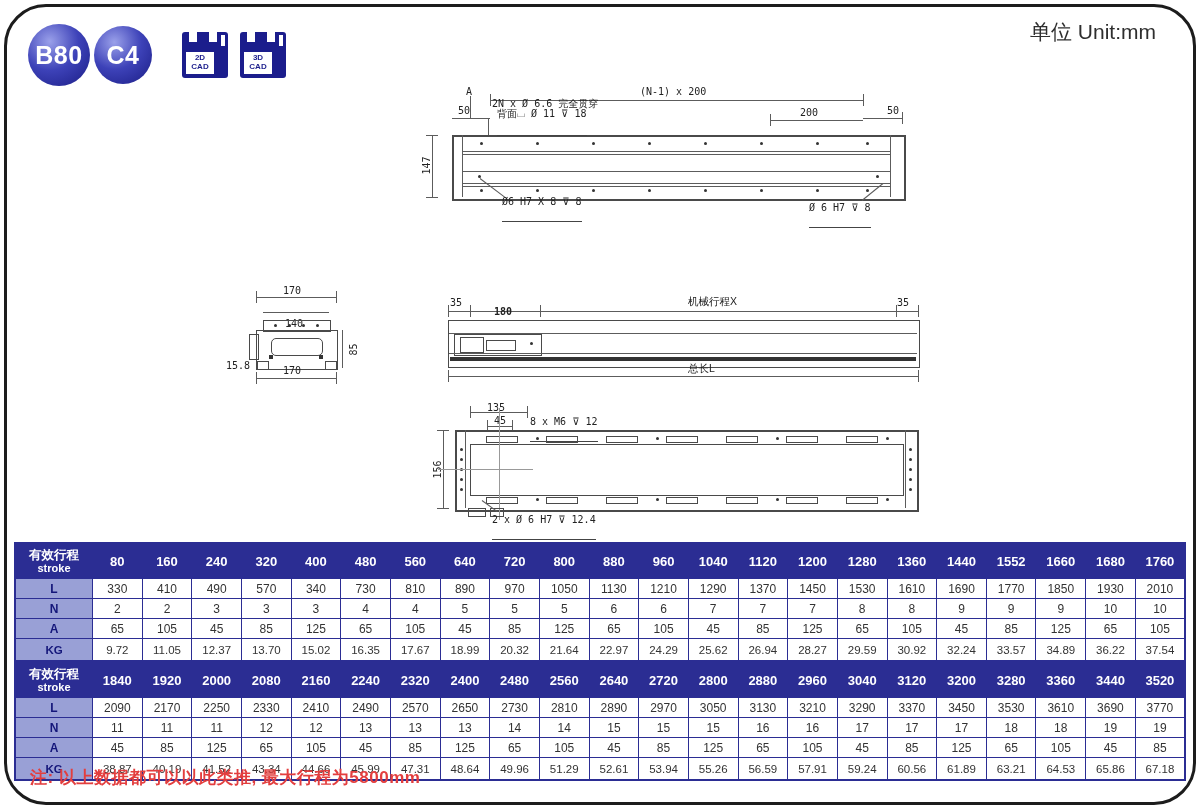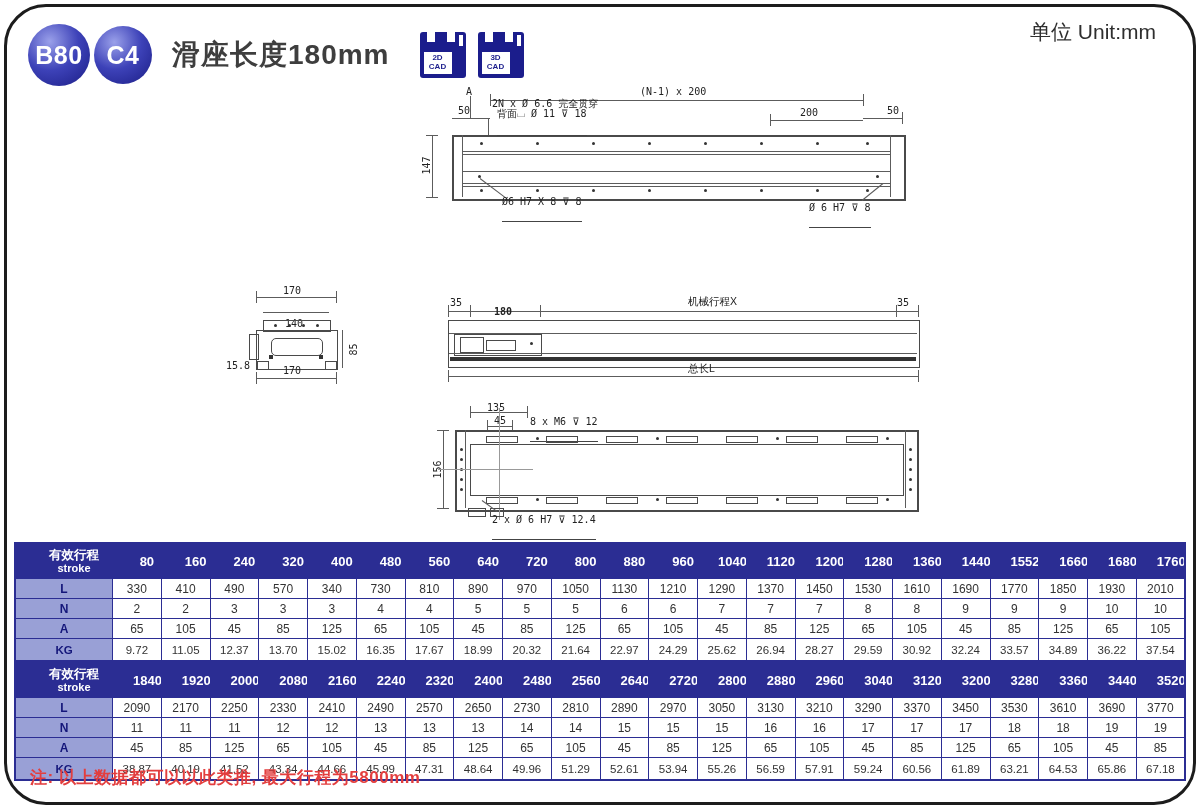--- a/index.html
+++ b/index.html
@@ -32,38 +32,37 @@
   .lblz{position:absolute;font-size:10.5px;color:#222;white-space:nowrap;}
   .rot{position:absolute;font-size:10px;color:#222;white-space:nowrap;transform:rotate(-90deg);transform-origin:center;font-family:"DejaVu Sans Mono",monospace;}
   .dot{position:absolute;width:3px;height:3px;background:#333;border-radius:50%;}
   .sq{position:absolute;width:4px;height:4px;background:#333;}
   .fillbar{position:absolute;background:#333;}
   .ul{border-bottom:1px solid #444;padding-bottom:14px;}
   
   .tblwrap{position:absolute;left:14px;right:14px;top:542px;}
   table{border-collapse:collapse;width:100%;table-layout:fixed;border:2px solid #2b2d93;}
   th,td{border:1px solid #2b2d93;text-align:center;padding:0;overflow:hidden;}
-  thead th{background:#2b2d93;color:#fff;height:34px;font-size:13px;font-weight:bold;padding-left:20px;}
+  thead th{background:#2b2d93;color:#fff;height:34px;font-size:13px;font-weight:bold;}
   thead th.corner{width:76px;background:#2b2d93;}
   thead th.corner .cz{font-size:12.5px;line-height:1.15;}
   thead th.corner .ce{font-size:11px;font-weight:bold;line-height:1.1;}
   tbody th{background:#99a0d6;color:#14167a;font-size:12px;font-weight:bold;height:19px;}
   tbody td{font-size:12px;color:#333;background:#fff;height:19px;}
   tbody tr:last-child td,tbody tr:last-child th{height:21px;font-size:11.5px;}
   .note{position:absolute;left:30px;top:766px;font-size:17px;font-weight:bold;color:#e33e3e;letter-spacing:0.5px;}
 </style>
 </head>
 <body>
 
 <div class="frame"></div>
 
 <div class="hdr">
   <div class="badge">B80</div>
   <div class="badge c4">C4</div>
-  <div class="title">滑座长度180mm</div>
   <div class="cadbox">
     <div class="cad">
       <span class="notch n1"></span>
       <span class="notch n2"></span>
       <span class="slit"></span>
       <span class="cadlabel">
         <span>2D</span>
         <span>CAD</span>
       </span>
     </div>

